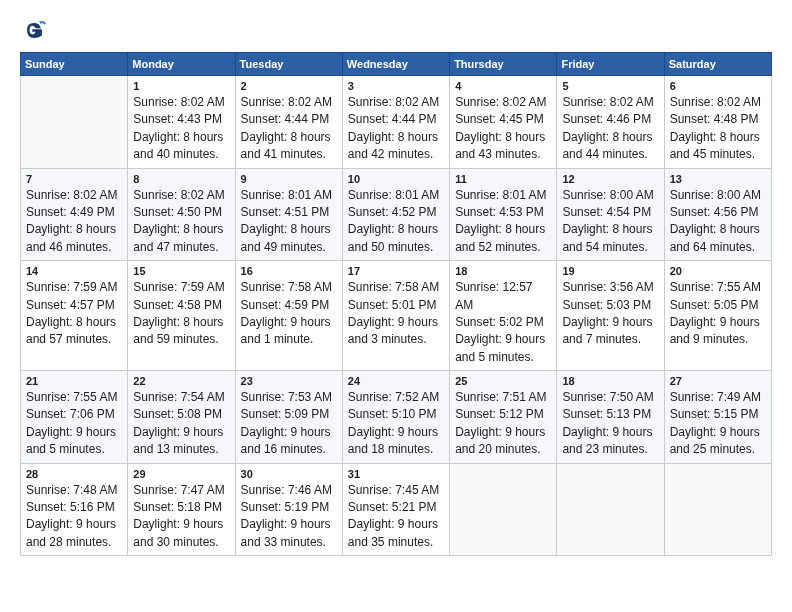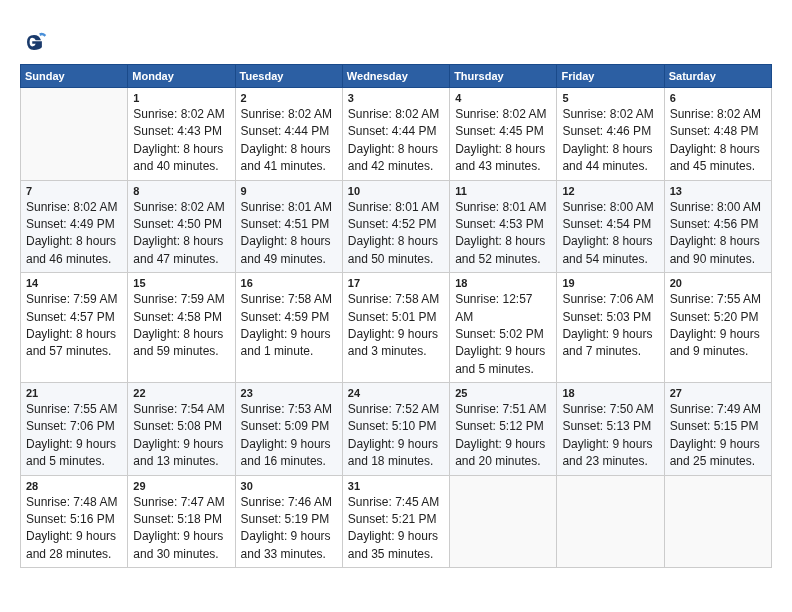--- a/index.html
+++ b/index.html
@@ -6,21 +6,21 @@
     body {
       font-family: Arial, sans-serif;
       background: #fff;
       width: 792px;
       height: 612px;
       overflow: hidden;
     }
     .page {
       width: 792px;
       height: 612px;
-      padding: 28px 20px;
+      padding: 16px 20px;
       background: #fff;
     }
     .header {
       display: flex;
       align-items: flex-start;
       justify-content: space-between;
       margin-bottom: 8px;
     }
     .logo {
       display: flex;
@@ -172,21 +172,21 @@
           <td>
             <span class="day-num">11</span>
             <div class="day-info"><span>Sunrise: 8:01 AM</span><br><span>Sunset: 4:53 PM</span><br><span>Daylight: 8 hours and 52 minutes.</span></div>
           </td>
           <td>
             <span class="day-num">12</span>
             <div class="day-info"><span>Sunrise: 8:00 AM</span><br><span>Sunset: 4:54 PM</span><br><span>Daylight: 8 hours and 54 minutes.</span></div>
           </td>
           <td>
             <span class="day-num">13</span>
-            <div class="day-info"><span>Sunrise: 8:00 AM</span><br><span>Sunset: 4:56 PM</span><br><span>Daylight: 8 hours and 90 minutes.</span></div>
+            <div class="day-info"><span>Sunrise: 8:00 AM</span><br><span>Sunset: 4:56 PM</span><br><span>Daylight: 8 hours and 64 minutes.</span></div>
           </td>
         </tr>
         <tr>
           <td>
             <span class="day-num">14</span>
             <div class="day-info"><span>Sunrise: 7:59 AM</span><br><span>Sunset: 4:57 PM</span><br><span>Daylight: 8 hours and 57 minutes.</span></div>
           </td>
           <td>
             <span class="day-num">15</span>
             <div class="day-info"><span>Sunrise: 7:59 AM</span><br><span>Sunset: 4:58 PM</span><br><span>Daylight: 8 hours and 59 minutes.</span></div>
@@ -198,25 +198,25 @@
           <td>
             <span class="day-num">17</span>
             <div class="day-info"><span>Sunrise: 7:58 AM</span><br><span>Sunset: 5:01 PM</span><br><span>Daylight: 9 hours and 3 minutes.</span></div>
           </td>
           <td>
             <span class="day-num">18</span>
             <div class="day-info"><span>Sunrise: 12:57 AM</span><br><span>Sunset: 5:02 PM</span><br><span>Daylight: 9 hours and 5 minutes.</span></div>
           </td>
           <td>
             <span class="day-num">19</span>
-            <div class="day-info"><span>Sunrise: 7:06 AM</span><br><span>Sunset: 5:03 PM</span><br><span>Daylight: 9 hours and 7 minutes.</span></div>
+            <div class="day-info"><span>Sunrise: 3:56 AM</span><br><span>Sunset: 5:03 PM</span><br><span>Daylight: 9 hours and 7 minutes.</span></div>
           </td>
           <td>
             <span class="day-num">20</span>
-            <div class="day-info"><span>Sunrise: 7:55 AM</span><br><span>Sunset: 5:20 PM</span><br><span>Daylight: 9 hours and 9 minutes.</span></div>
+            <div class="day-info"><span>Sunrise: 7:55 AM</span><br><span>Sunset: 5:05 PM</span><br><span>Daylight: 9 hours and 9 minutes.</span></div>
           </td>
         </tr>
         <tr>
           <td>
             <span class="day-num">21</span>
             <div class="day-info"><span>Sunrise: 7:55 AM</span><br><span>Sunset: 7:06 PM</span><br><span>Daylight: 9 hours and 5 minutes.</span></div>
           </td>
           <td>
             <span class="day-num">22</span>
             <div class="day-info"><span>Sunrise: 7:54 AM</span><br><span>Sunset: 5:08 PM</span><br><span>Daylight: 9 hours and 13 minutes.</span></div>

